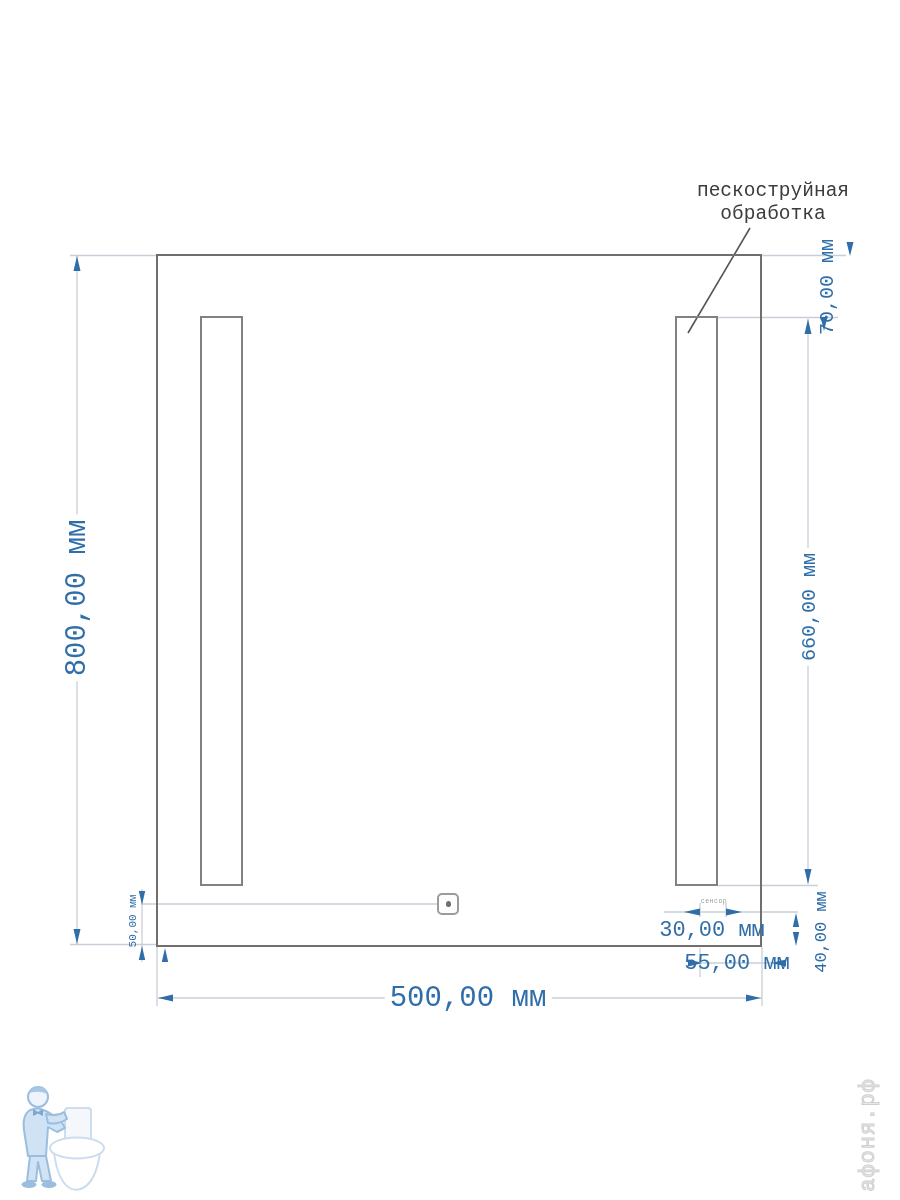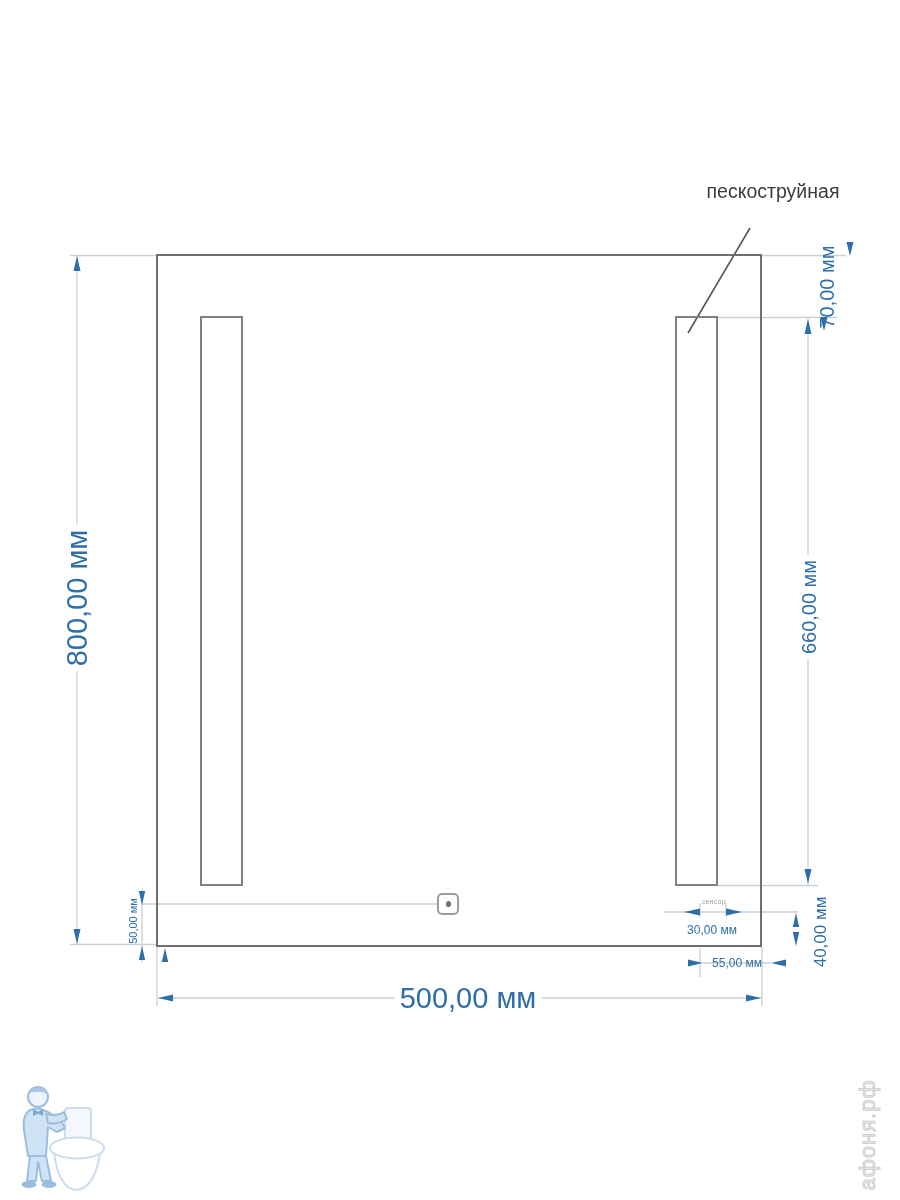--- a/index.html
+++ b/index.html
@@ -1,27 +1,27 @@
 <!DOCTYPE html>
 <html><head>
 <meta charset="utf-8">
 <style>
   html,body{margin:0;padding:0;background:#ffffff;}
   #stage{
     position:relative;width:900px;height:1200px;background:#ffffff;overflow:hidden;
-    font-family:Liberation Sans, sans-serif;
+    font-family:Liberation Mono, monospace;
   }
   .abs{position:absolute;}
   .dim{color:#2f6ea8;white-space:nowrap;}
   .vtext{transform:translate(-50%,-50%) rotate(-90deg);}
   .htext{transform:translate(-50%,-50%);}
   .chip{background:#ffffff;padding:0 5px;}
   .xl{font-size:29px;}
   .md{font-size:20px;}
-  .sm{font-size:12px;}
+  .sm{font-size:22px;}
   .sm2{font-size:17px;}
   .xs{font-size:11px;}
   .xxs{font-size:6.5px;color:#9a9a9a;letter-spacing:0.5px;}
   .outline-rect{box-sizing:border-box;background:transparent;}
   #mirror{left:156px;top:254px;width:606px;height:693px;border:2px solid #6f6f6f;}
   #strip-left{left:200px;top:316px;width:43px;height:570px;border:2px solid #818181;}
   #strip-right{left:675px;top:316px;width:43px;height:570px;border:2px solid #818181;}
   #sensor{left:437px;top:893px;width:22px;height:22px;border:2px solid #9b9b9b;border-radius:5px;}
   #sensor .dot{position:absolute;left:50%;top:50%;width:5px;height:6px;margin:-3px 0 0 -2.5px;
     background:#6f6f6f;border-radius:50% 50% 45% 45%;}
@@ -84,20 +84,21 @@
 
   <div id="mirror" class="abs outline-rect"></div>
   <div id="strip-left" class="abs outline-rect"></div>
   <div id="strip-right" class="abs outline-rect"></div>
   <div id="sensor" class="abs outline-rect">
     <span class="dot"></span>
   </div>
 
   <div id="annotation" class="abs">
     <div>пескоструйная</div>
+    <div>обработка</div>
   </div>
 
   <div class="abs dim vtext chip xl" style="left:77px;top:598px;">800,00 мм</div>
   <div class="abs dim htext chip xl" style="left:468px;top:998px;">500,00 мм</div>
   <div class="abs dim vtext md" style="left:827px;top:287px;">70,00 мм</div>
   <div class="abs dim vtext chip md" style="left:809px;top:607px;">660,00 мм</div>
   <div class="abs dim vtext xs" style="left:133px;top:921px;">50,00 мм</div>
   <div class="abs dim htext sm" style="left:712px;top:930px;">30,00 мм</div>
   <div class="abs dim htext sm" style="left:737px;top:963px;">55,00 мм</div>
   <div class="abs dim vtext sm2" style="left:821px;top:932px;">40,00 мм</div>

